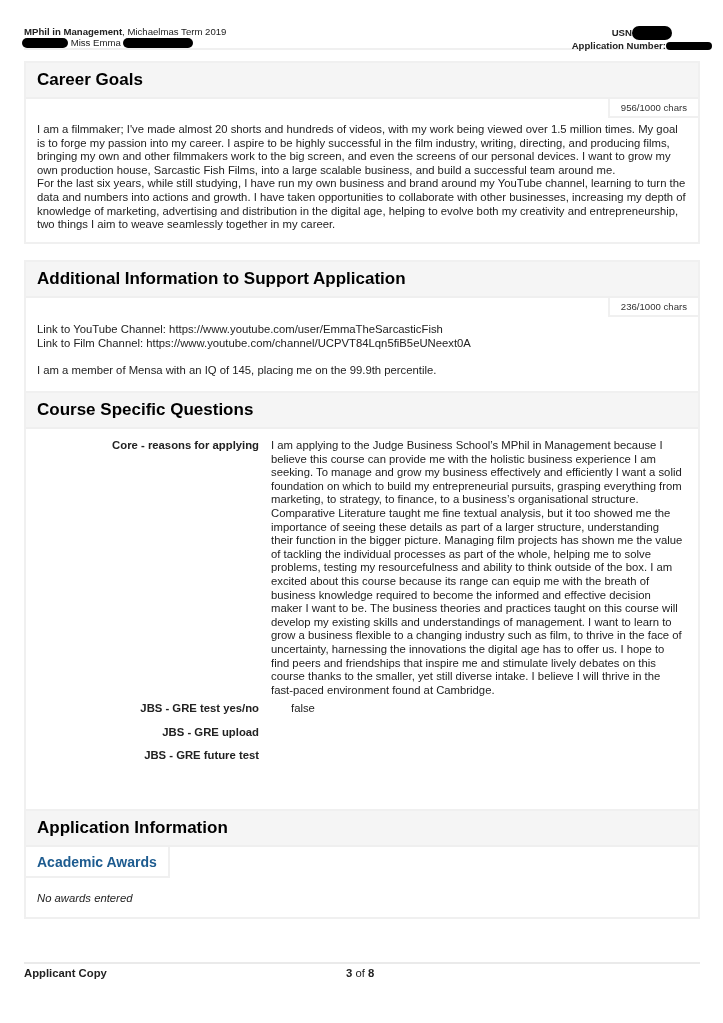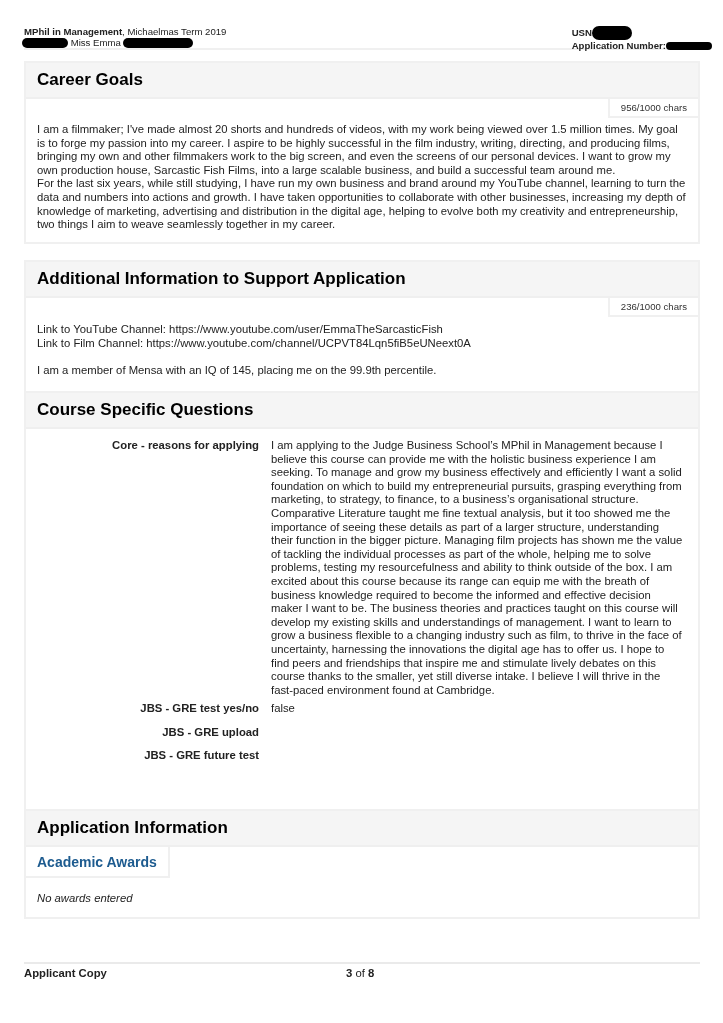--- a/index.html
+++ b/index.html
@@ -2,21 +2,21 @@
 <html><head>
 <meta charset="utf-8">
 <style>
   * { box-sizing: border-box; margin: 0; padding: 0; }
   html, body { width: 723px; height: 1023px; background: #ffffff; overflow: hidden; }
   body { font-family: "Liberation Sans", sans-serif; color: #222; font-size: 11.3px; position: relative; }
 
   .page-header { position: absolute; left: 24px; top: 26px; width: 676px; height: 24px; border-bottom: 2px solid #f0f0f0; }
   .hdr-left { position: absolute; left: 0; top: 0; font-size: 9.6px; line-height: 11px; color: #222; }
   .hdr-left b { font-weight: bold; }
-  .hdr-right { position: absolute; right: 0; top: 0; font-size: 9.6px; line-height: 11px; text-align: left; font-weight: bold; }
+  .hdr-right { position: absolute; right: 0; top: 0; font-size: 9.6px; line-height: 11px; text-align: center; font-weight: bold; }
   .redact { display: inline-block; background: #000; border-radius: 8px; vertical-align: middle; }
 
   .panel { position: absolute; left: 24px; width: 676px; border: 2px solid #f0f0f0; background: #fff; }
   .panel-head { background: #f5f5f5; height: 36px; padding: 0 11px; display: flex; align-items: center; border-bottom: 2px solid #efefef; }
   .panel-head h2 { font-size: 17px; font-weight: bold; color: #000000; }
   .chars-row { display: flex; justify-content: flex-end; }
   .chars { font-size: 9.6px; color: #333; padding: 3px 11px; border-left: 2px solid #f0f0f0; border-bottom: 2px solid #f0f0f0; background: #fff; }
   .body-text { padding: 4px 11px 8px 11px; font-size: 11.3px; line-height: 13.6px; color: #222; }
   .body-text p { margin: 0; }
   .spacer { height: 13.6px; }
@@ -87,21 +87,21 @@
 
 <div class="panel" style="top:391px;height:516px;">
   <div class="panel-head">
     <h2>Course Specific Questions</h2>
   </div>
   <div style="padding-top:10px;">
     <div class="qa">
       <div class="q">Core - reasons for applying</div>
       <div class="a">I am applying to the Judge Business School’s MPhil in Management because I believe this course can provide me with the holistic business experience I am seeking. To manage and grow my business effectively and efficiently I want a solid foundation on which to build my entrepreneurial pursuits, grasping everything from marketing, to strategy, to finance, to a business’s organisational structure. Comparative Literature taught me fine textual analysis, but it too showed me the importance of seeing these details as part of a larger structure, understanding their function in the bigger picture. Managing film projects has shown me the value of tackling the individual processes as part of the whole, helping me to solve problems, testing my resourcefulness and ability to think outside of the box. I am excited about this course because its range can equip me with the breath of business knowledge required to become the informed and effective decision maker I want to be. The business theories and practices taught on this course will develop my existing skills and understandings of management. I want to learn to grow a business flexible to a changing industry such as film, to thrive in the face of uncertainty, harnessing the innovations the digital age has to offer us. I hope to find peers and friendships that inspire me and stimulate lively debates on this course thanks to the smaller, yet still diverse intake. I believe I will thrive in the fast-paced environment found at Cambridge.</div>
     </div>
-    <div class="qa" style="margin-top:5px;">
+    <div class="qa" style="margin-top:5px;gap:20px;">
       <div class="q">JBS - GRE test yes/no</div>
       <div class="a">false</div>
     </div>
     <div class="qa" style="margin-top:10px;">
       <div class="q">JBS - GRE upload</div>
       <div class="a"></div>
     </div>
     <div class="qa" style="margin-top:10px;">
       <div class="q">JBS - GRE future test</div>
       <div class="a"></div>

